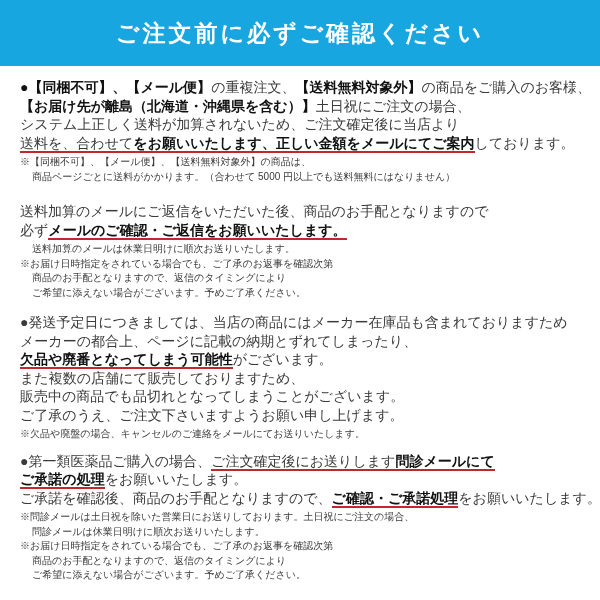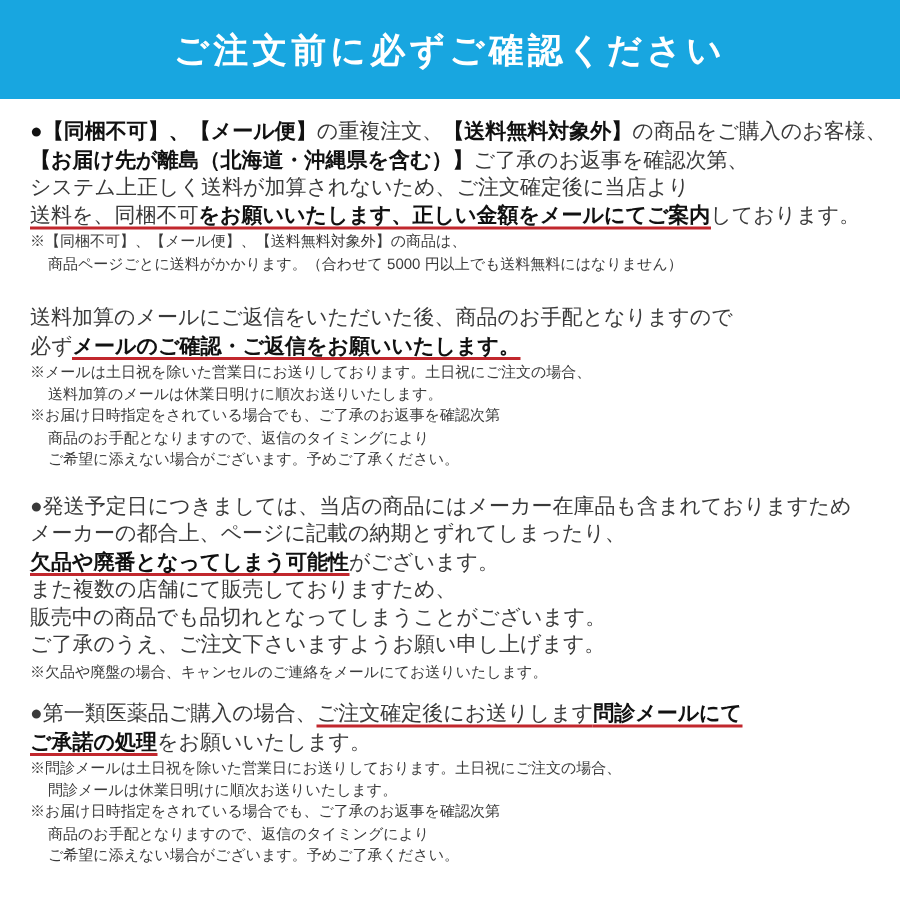--- a/index.html
+++ b/index.html
@@ -37,36 +37,35 @@
 <body>
 
 <header class="header">
   <div class="header-title">ご注文前に必ずご確認ください</div>
 </header>
 
 <main class="notice-body">
     <section class="notice-section">
       <div class="main">
         <div class="main-line"><span class="run b">●【同梱不可】、【メール便】</span><span class="run">の重複注文、</span><span class="run b">【送料無料対象外】</span><span class="run">の商品をご購入のお客様、</span></div>
-        <div class="main-line"><span class="run b">【お届け先が離島（北海道・沖縄県を含む）】</span><span class="run">ご了承のお返事を確認次第、</span></div>
+        <div class="main-line"><span class="run b">【お届け先が離島（北海道・沖縄県を含む）】</span><span class="run">土日祝にご注文の場合、</span></div>
         <div class="main-line"><span class="run">システム上正しく送料が加算されないため、ご注文確定後に当店より</span></div>
-        <div class="main-line"><span class="run u">送料を、同梱不可</span><span class="run b u">をお願いいたします、正しい金額をメールにてご案内</span><span class="run">しております。</span></div>
+        <div class="main-line"><span class="run u">送料を、合わせて</span><span class="run b u">をお願いいたします、正しい金額をメールにてご案内</span><span class="run">しております。</span></div>
       </div>
       <div class="notes">
         <div class="note-line"><span class="run">※【同梱不可】、【メール便】、【送料無料対象外】の商品は、</span></div>
         <div class="note-line indent"><span class="run">商品ページごとに送料がかかります。（合わせて 5000 円以上でも送料無料にはなりません）</span></div>
       </div>
     </section>
     <section class="notice-section">
       <div class="main">
         <div class="main-line"><span class="run">送料加算のメールにご返信をいただいた後、商品のお手配となりますので</span></div>
         <div class="main-line"><span class="run">必ず</span><span class="run b u">メールのご確認・ご返信をお願いいたします。</span></div>
       </div>
       <div class="notes">
-        <div class="note-line"><span class="run">※メールは土日祝を除いた営業日にお送りしております。土日祝にご注文の場合、</span></div>
         <div class="note-line indent"><span class="run">送料加算のメールは休業日明けに順次お送りいたします。</span></div>
         <div class="note-line"><span class="run">※お届け日時指定をされている場合でも、ご了承のお返事を確認次第</span></div>
         <div class="note-line indent"><span class="run">商品のお手配となりますので、返信のタイミングにより</span></div>
         <div class="note-line indent"><span class="run">ご希望に添えない場合がございます。予めご了承ください。</span></div>
       </div>
     </section>
     <section class="notice-section">
       <div class="main">
         <div class="main-line"><span class="run">●発送予定日につきましては、当店の商品にはメーカー在庫品も含まれておりますため</span></div>
         <div class="main-line"><span class="run">メーカーの都合上、ページに記載の納期とずれてしまったり、</span></div>
@@ -76,20 +75,21 @@
         <div class="main-line"><span class="run">ご了承のうえ、ご注文下さいますようお願い申し上げます。</span></div>
       </div>
       <div class="notes">
         <div class="note-line"><span class="run">※欠品や廃盤の場合、キャンセルのご連絡をメールにてお送りいたします。</span></div>
       </div>
     </section>
     <section class="notice-section">
       <div class="main">
         <div class="main-line"><span class="run">●第一類医薬品ご購入の場合、</span><span class="run u">ご注文確定後にお送りします</span><span class="run b u">問診メールにて</span></div>
         <div class="main-line"><span class="run b u">ご承諾の処理</span><span class="run">をお願いいたします。</span></div>
+        <div class="main-line"><span class="run">ご承諾を確認後、商品のお手配となりますので、</span><span class="run b u">ご確認・ご承諾処理</span><span class="run">をお願いいたします。</span></div>
       </div>
       <div class="notes">
         <div class="note-line"><span class="run">※問診メールは土日祝を除いた営業日にお送りしております。土日祝にご注文の場合、</span></div>
         <div class="note-line indent"><span class="run">問診メールは休業日明けに順次お送りいたします。</span></div>
         <div class="note-line"><span class="run">※お届け日時指定をされている場合でも、ご了承のお返事を確認次第</span></div>
         <div class="note-line indent"><span class="run">商品のお手配となりますので、返信のタイミングにより</span></div>
         <div class="note-line indent"><span class="run">ご希望に添えない場合がございます。予めご了承ください。</span></div>
       </div>
     </section>
   </main>

